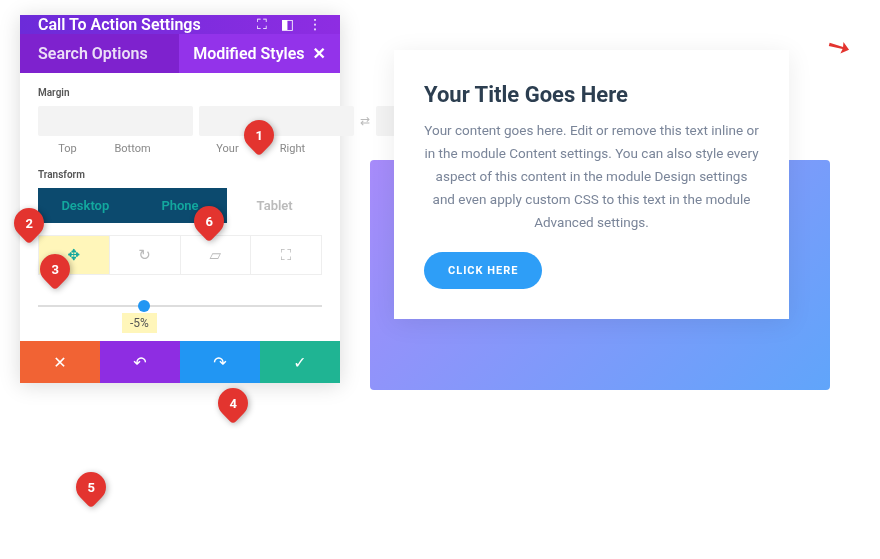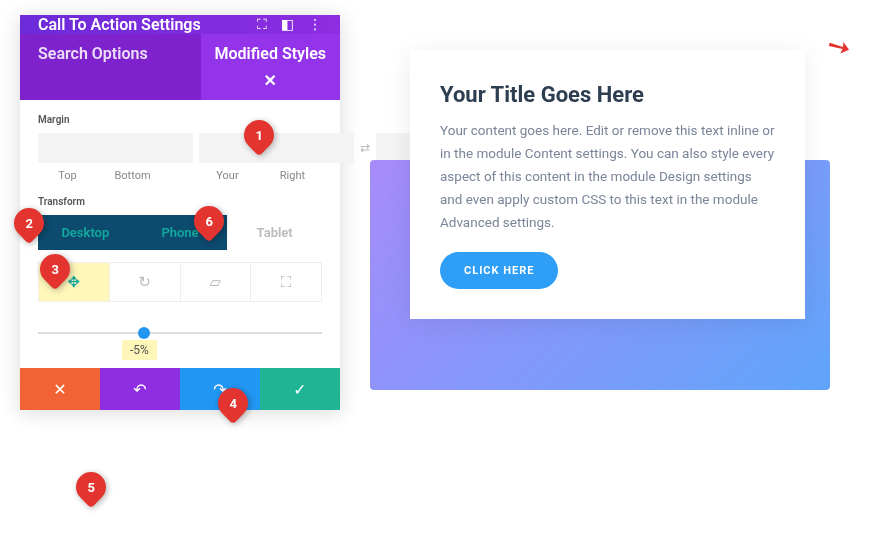--- a/index.html
+++ b/index.html
@@ -7,21 +7,21 @@
 
 .panel { position: absolute; left: 20px; top: 15px; width: 320px; background: #fff; box-shadow: 0 2px 20px rgba(0,0,0,0.15); }
 
 .panel-header { background: #8e2de2; background: linear-gradient(90deg, #6c2bd9, #8e2de2); color: #fff; padding: 0 18px; display: flex; align-items: center; justify-content: space-between; }
 .panel-title { font-size: 16px; font-weight: 600; }
 .panel-header-icons { display: flex; gap: 14px; }
 .panel-header-icons span { cursor: pointer; font-size: 14px; }
 
 .panel-subheader { display: flex; background: #7e22ce; color: #fff; font-size: 16px; }
 .search-opts { flex: 1; padding: 10px 18px; font-weight: 600; opacity: 0.85; }
-.mod-styles { background: #9333ea; padding: 10px 14px; font-weight: 600; display: flex; align-items: center; gap: 8px; flex-direction: column; }
+.mod-styles { background: #9333ea; padding: 10px 14px; font-weight: 600; display: flex; align-items: center; gap: 8px; }
 
 .panel-body { padding: 14px 18px 6px; }
 .field-label { font-size: 10px; color: #555; font-weight: 600; margin-bottom: 8px; }
 
 .margin-row { display: flex; gap: 6px; align-items: center; margin-bottom: 6px; }
 .margin-input { flex: 1; height: 30px; background: #f3f3f3; border: none; border-radius: 2px; text-align: center; font-size: 12px; color: #888; }
 .margin-input.hl { background: #fff6ba; color: #333; }
 .link-icon { width: 24px; display: flex; align-items: center; justify-content: center; color: #bbb; font-size: 12px; }
 .margin-labels { display: flex; gap: 6px; font-size: 11px; color: #888; margin-bottom: 14px; }
 .margin-labels span { flex: 1; text-align: center; }
@@ -51,23 +51,23 @@
 
 .panel-footer { display: flex; }
 .fbtn { flex: 1; height: 42px; display: flex; align-items: center; justify-content: center; color: #fff; font-size: 16px; cursor: pointer; }
 .fbtn.cancel { background: #f16334; }
 .fbtn.undo { background: #8e2de2; }
 .fbtn.redo { background: #2196f3; }
 .fbtn.save { background: #1fb493; }
 
 .preview { position: absolute; left: 370px; top: 50px; width: 460px; }
 .grad-bg { position: absolute; left: 0; top: 110px; width: 460px; height: 230px; background: linear-gradient(135deg, #a78bfa, #60a5fa); border-radius: 4px; }
-.card { position: absolute; left: 40px; top: 0; width: 395px; background: #fff; padding: 32px 30px 30px; box-shadow: 0 4px 24px rgba(0,0,0,0.08); }
+.card { position: absolute; left: 24px; top: 0; width: 395px; background: #fff; padding: 32px 30px 30px; box-shadow: 0 4px 24px rgba(0,0,0,0.08); }
 .card-title { font-size: 22px; font-weight: 700; color: #2c3e50; margin-bottom: 12px; }
-.card-text { font-size: 13.5px; line-height: 1.7; color: #7a8599; margin-bottom: 18px; }
+.card-text { font-size: 13.5px; line-height: 1.7; color: #7a8599; margin-bottom: 18px; text-align: center; }
 .cta-btn { display: inline-block; background: #2e9ef7; color: #fff; font-size: 11px; font-weight: 700; letter-spacing: 1px; padding: 12px 24px; border-radius: 30px; cursor: pointer; }
 
 .callout { position: absolute; width: 30px; height: 30px; background: #e3342f; border-radius: 50% 50% 50% 4px; display: flex; align-items: center; justify-content: center; color: #fff; font-weight: 700; font-size: 13px; transform: rotate(-45deg); box-shadow: 0 2px 6px rgba(0,0,0,0.3); }
 .callout span { transform: rotate(45deg); }
 
 .arrow { position: absolute; right: 30px; top: 30px; color: #e3342f; font-size: 28px; transform: rotate(-30deg); }
 </style>
 </head>
 <body>
 

